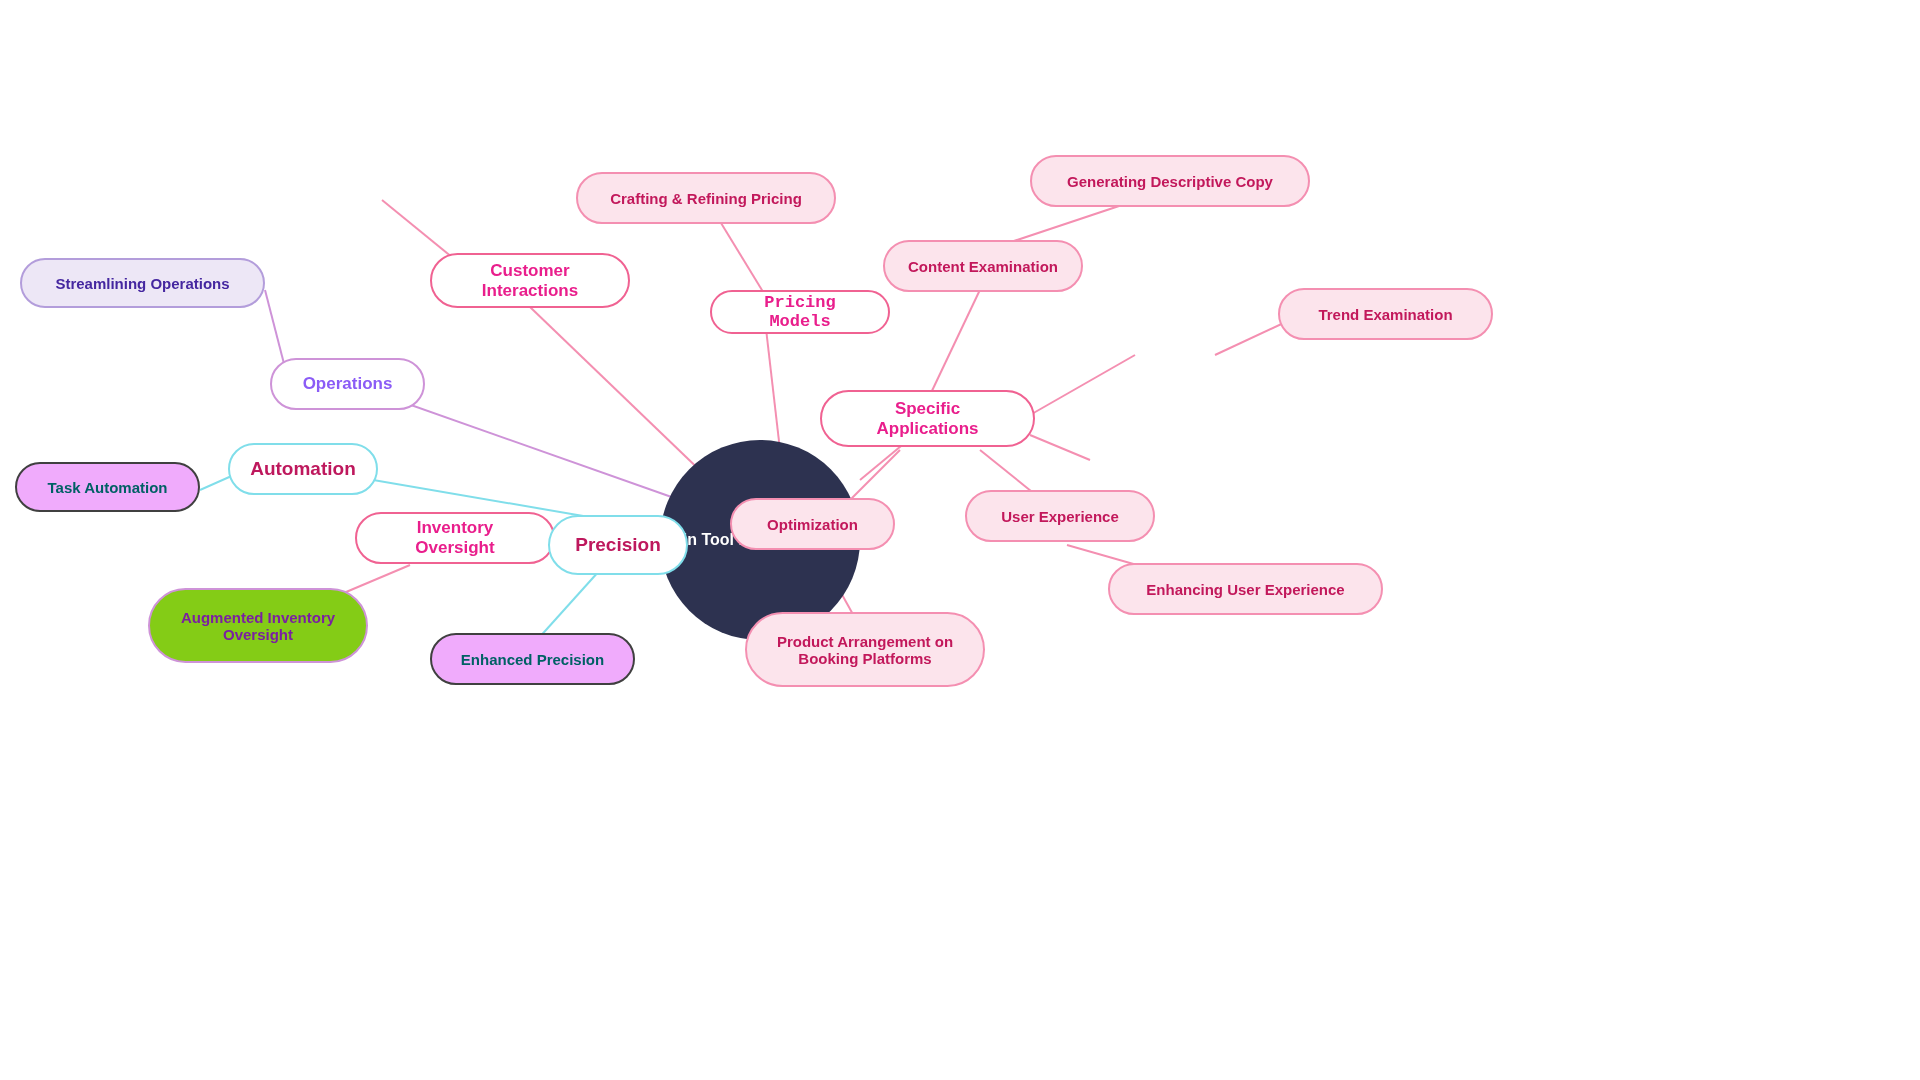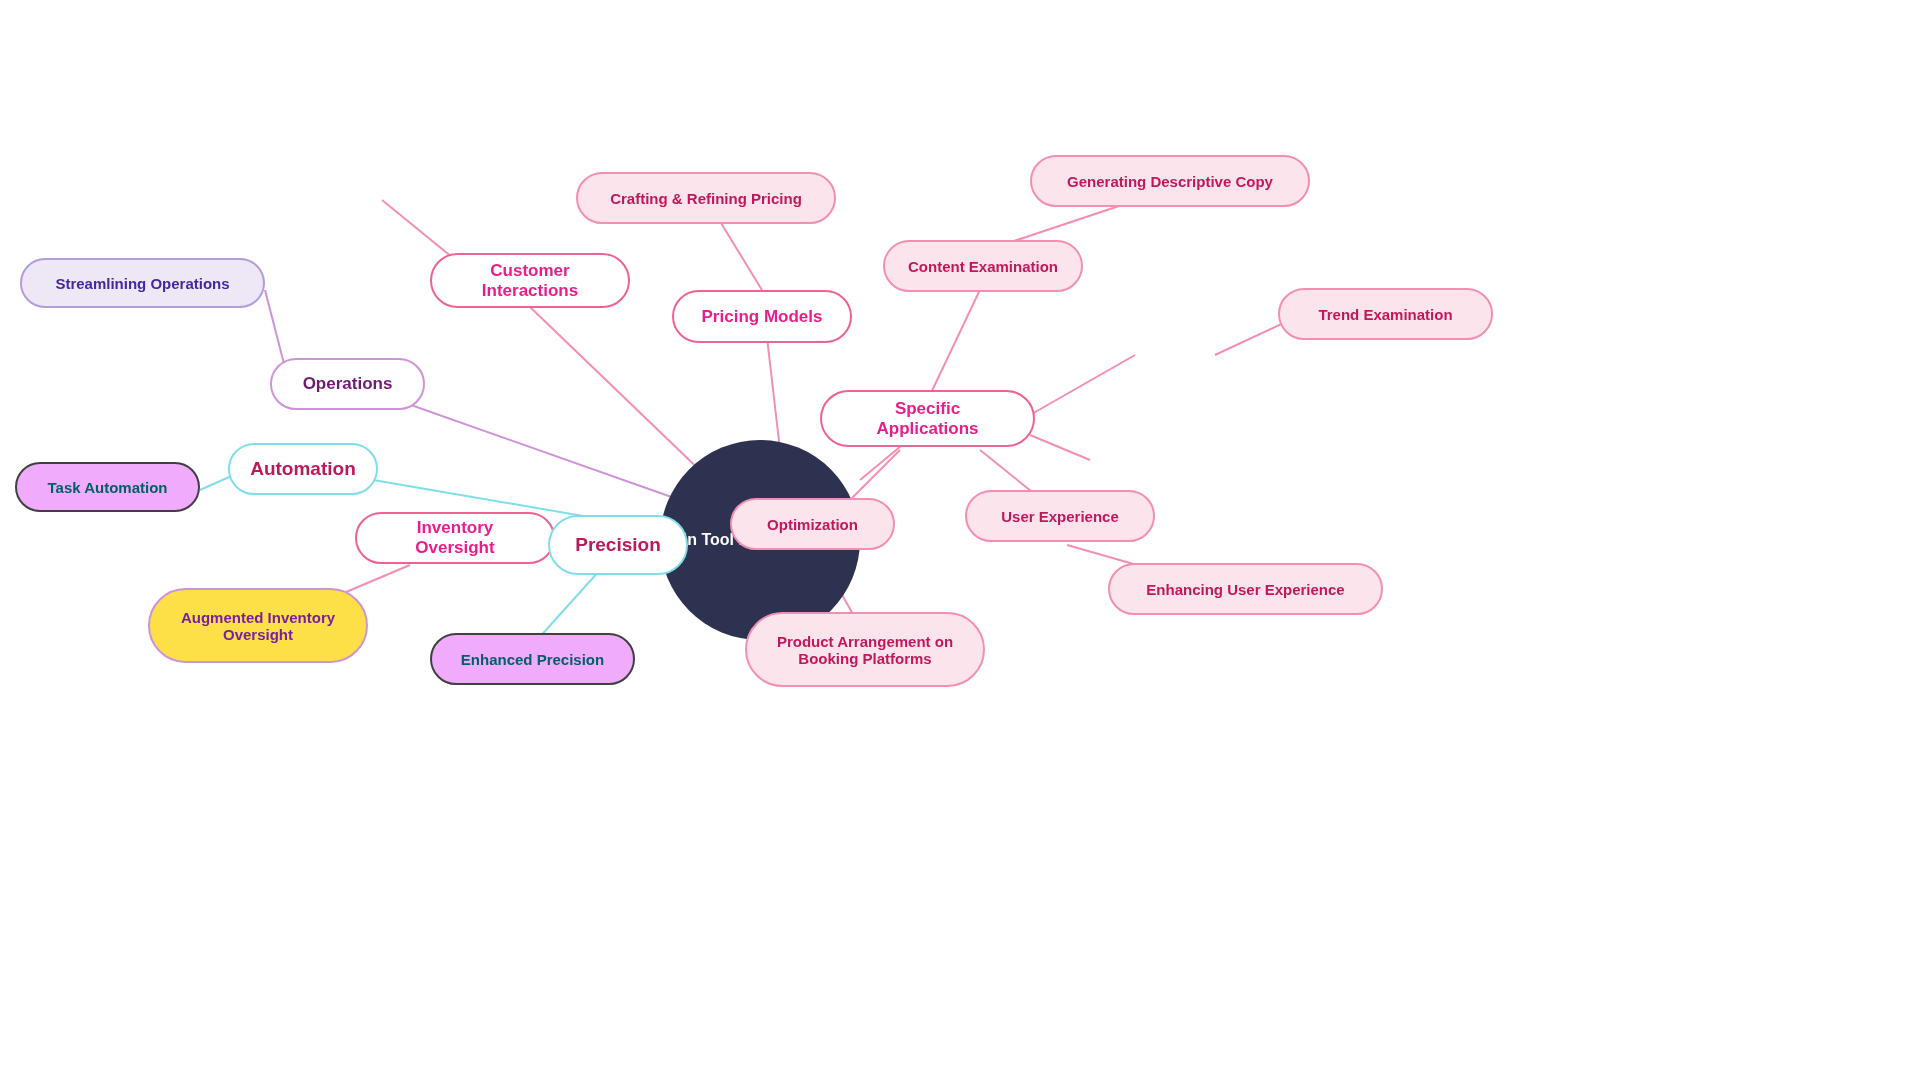--- a/index.html
+++ b/index.html
@@ -47,21 +47,21 @@
       background: #ffffff;
       border: 2.5px solid #f06292;
       color: #e91e8c;
       font-size: 17px;
       padding: 5px 20px;
     }
     .node-l1-purple {
       border-radius: 50px;
       background: #ffffff;
       border: 2.5px solid #ce93d8;
-      color: #701a75;
+      color: #8b5cf6;
       font-size: 17px;
       padding: 10px 20px;
     }
     .node-l1-blue {
       border-radius: 50px;
       background: #ffffff;
       border: 2.5px solid #80deea;
       color: #be185d;
       font-size: 19px;
       padding: 10px 20px;
@@ -69,21 +69,21 @@
     .node-l2-pink {
       border-radius: 40px;
       background: #fce4ec;
       border: 2px solid #f48fb1;
       color: #c2185b;
       font-size: 15px;
       padding: 10px 18px;
     }
     .node-l2-purple {
       border-radius: 40px;
-      background: #fde047;
+      background: #84cc16;
       border: 2px solid #ce93d8;
       color: #7b1fa2;
       font-size: 15px;
       padding: 10px 18px;
     }
     .node-l2-blue {
       border-radius: 40px;
       background: #f0abfc;
       border: 2px solid #404040;
       color: #006064;
@@ -166,21 +166,21 @@
   <div class="node node-l1-pink" style="left:355px; top:512px; width:200px; height:52px;">Inventory Oversight</div>
 
   <div class="node node-l2-purple" style="left:148px; top:588px; width:220px; height:75px;">Augmented Inventory<br>Oversight</div>
 
   <div class="node node-l1-blue" style="left:548px; top:515px; width:140px; height:60px;">Precision</div>
 
   <div class="node node-l2-blue" style="left:430px; top:633px; width:205px; height:52px;">Enhanced Precision</div>
 
   <div class="node node-l1-pink" style="left:820px; top:390px; width:215px; height:57px;">Specific Applications</div>
 
-  <div class="node node-l1-pink" style="left:672px; top:290px; width:180px; height:53px;">Pricing Models</div>
+  <div class="node node-l1-pink" style="left:710px; top:290px; width:180px; height:44px;font-family:Liberation Mono, monospace;">Pricing Models</div>
 
   <div class="node node-l2-pink" style="left:576px; top:172px; width:260px; height:52px;">Crafting &amp; Refining Pricing</div>
 
   <div class="node node-l2-pink" style="left:883px; top:240px; width:200px; height:52px;">Content Examination</div>
 
   <div class="node node-l2-pink" style="left:1030px; top:155px; width:280px; height:52px;">Generating Descriptive Copy</div>
 
 
   <div class="node node-l2-pink" style="left:1278px; top:288px; width:215px; height:52px;">Trend Examination</div>
 

